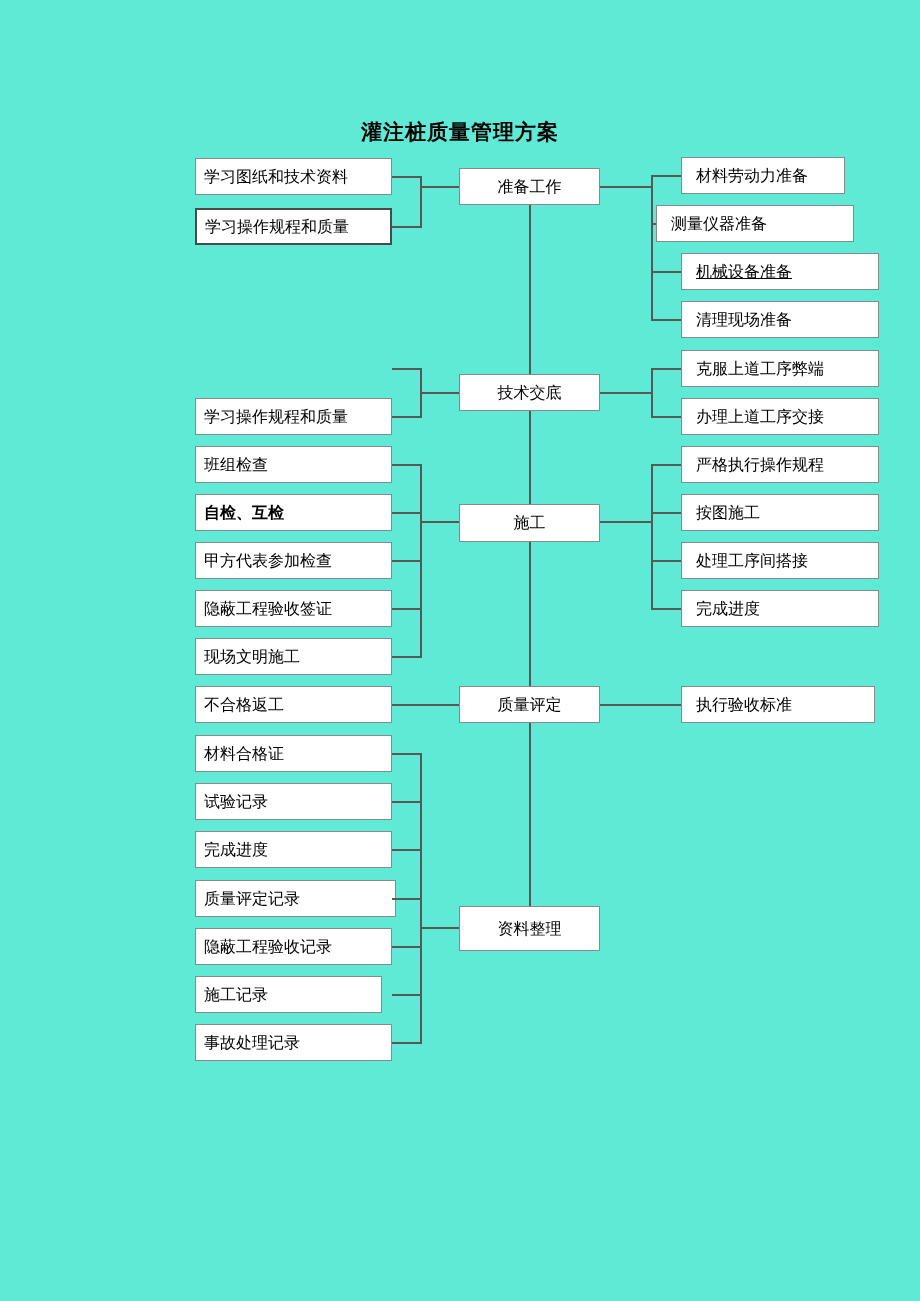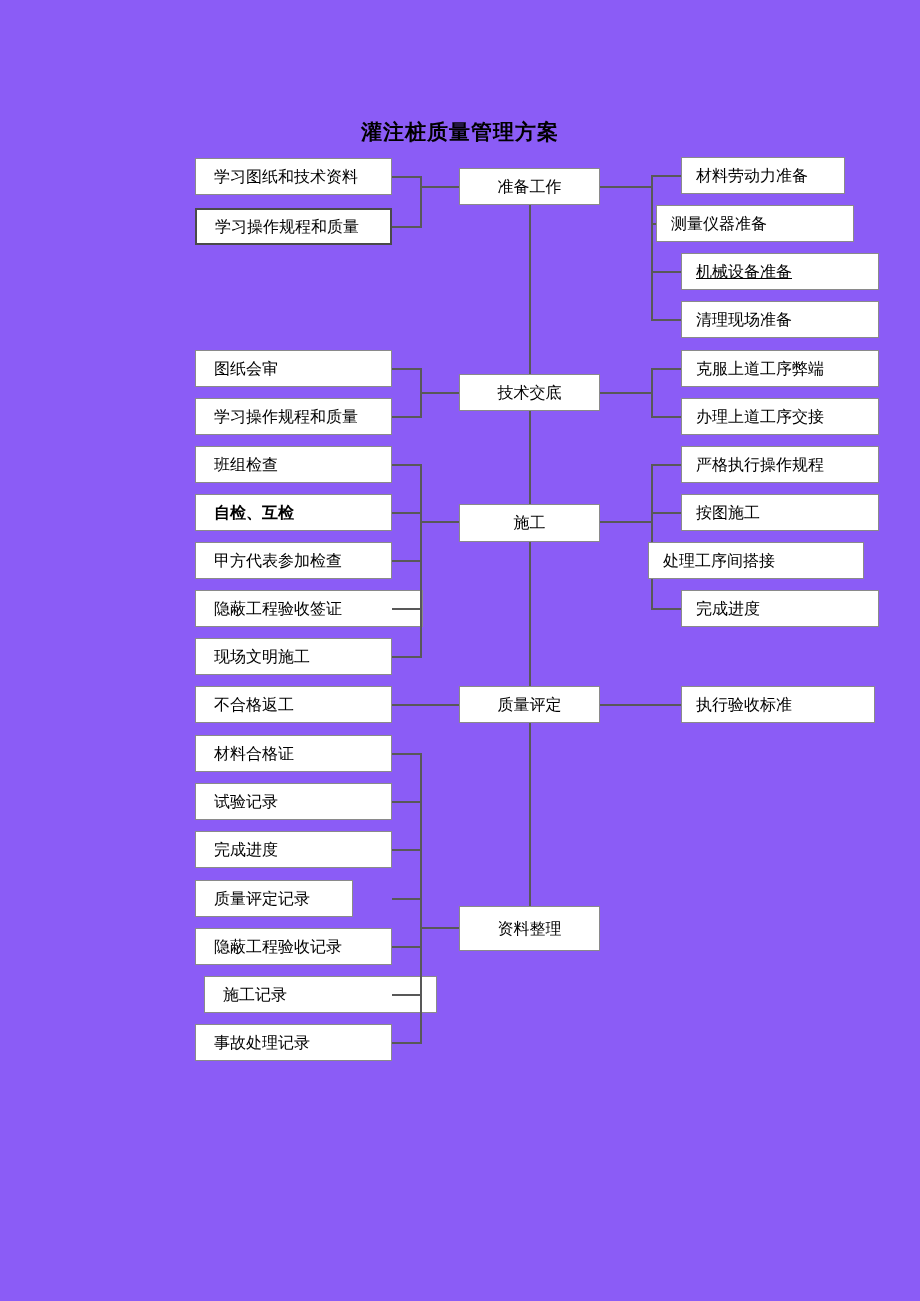--- a/index.html
+++ b/index.html
@@ -7,21 +7,21 @@
     padding: 0;
     background: #ffffff;
   }
   body {
     font-family: "Liberation Serif", "DejaVu Serif", serif;
   }
   #page {
     position: relative;
     width: 920px;
     height: 1301px;
-    background: #8b5cf6;
+    background: #5eead4;
     overflow: hidden;
   }
   #diagram {
     position: absolute;
     left: 0; top: 0;
     width: 920px;
     height: 1301px;
   }
   .title {
     position: absolute;
@@ -43,21 +43,21 @@
     background: #ffffff;
     color: #000000;
     font-family: "Liberation Serif", "DejaVu Serif", serif;
     font-size: 16px;
     line-height: 1;
     display: flex;
     align-items: center;
     white-space: nowrap;
     overflow: hidden;
   }
-  .node.left   { justify-content: flex-start; padding-left: 18px; }
+  .node.left   { justify-content: flex-start; padding-left: 8px; }
   .node.center { justify-content: center; }
   .node.right  { justify-content: flex-start; padding-left: 14px; }
   .node.strong { border: 2px solid #4a4a4a; }
   .conn {
     position: absolute;
     background: #585858;
   }
   .conn.h { height: 2px; }
   .conn.v { width: 2px; }
 </style>
@@ -90,21 +90,20 @@
     <div class="node right" style="left:656px; top:205px; width:198px; height:37px;">测量仪器准备</div>
 
     <div class="conn h" style="left:651px; top:271px; width:30px;"></div>
     <div class="node right" style="left:681px; top:253px; width:198px; height:37px;text-decoration:underline;">机械设备准备</div>
 
     <div class="conn h" style="left:651px; top:319px; width:30px;"></div>
     <div class="node right" style="left:681px; top:301px; width:198px; height:37px;">清理现场准备</div>
 
     <div class="conn v" style="left:529px; top:205px; height:170px;"></div>
 
-    <div class="node left" style="left:195px; top:350px; width:197px; height:37px;">图纸会审</div>
     <div class="node left" style="left:195px; top:398px; width:197px; height:37px;">学习操作规程和质量</div>
 
     <div class="conn h" style="left:392px; top:368px; width:30px;"></div>
     <div class="conn h" style="left:392px; top:416px; width:30px;"></div>
     <div class="conn v" style="left:420px; top:368px; height:50px;"></div>
     <div class="conn h" style="left:420px; top:392px; width:39px;"></div>
 
     <div class="node center" style="left:459px; top:374px; width:141px; height:37px;">技术交底</div>
 
     <div class="conn h" style="left:600px; top:392px; width:53px;"></div>
@@ -114,21 +113,21 @@
     <div class="node right" style="left:681px; top:350px; width:198px; height:37px;">克服上道工序弊端</div>
 
     <div class="conn h" style="left:651px; top:416px; width:30px;"></div>
     <div class="node right" style="left:681px; top:398px; width:198px; height:37px;">办理上道工序交接</div>
 
     <div class="conn v" style="left:529px; top:411px; height:95px;"></div>
 
     <div class="node left" style="left:195px; top:446px; width:197px; height:37px;">班组检查</div>
     <div class="node left" style="left:195px; top:494px; width:197px; height:37px;font-weight:bold;">自检、互检</div>
     <div class="node left" style="left:195px; top:542px; width:197px; height:37px;">甲方代表参加检查</div>
-    <div class="node left" style="left:195px; top:590px; width:228px; height:37px;">隐蔽工程验收签证</div>
+    <div class="node left" style="left:195px; top:590px; width:197px; height:37px;">隐蔽工程验收签证</div>
     <div class="node left" style="left:195px; top:638px; width:197px; height:37px;">现场文明施工</div>
 
     <div class="conn h" style="left:392px; top:464px; width:30px;"></div>
     <div class="conn h" style="left:392px; top:512px; width:30px;"></div>
     <div class="conn h" style="left:392px; top:560px; width:30px;"></div>
     <div class="conn h" style="left:392px; top:608px; width:30px;"></div>
     <div class="conn h" style="left:392px; top:656px; width:30px;"></div>
     <div class="conn v" style="left:420px; top:464px; height:194px;"></div>
     <div class="conn h" style="left:420px; top:521px; width:39px;"></div>
 
@@ -137,43 +136,43 @@
     <div class="conn h" style="left:600px; top:521px; width:53px;"></div>
     <div class="conn v" style="left:651px; top:464px; height:146px;"></div>
 
     <div class="conn h" style="left:651px; top:464px; width:30px;"></div>
     <div class="node right" style="left:681px; top:446px; width:198px; height:37px;">严格执行操作规程</div>
 
     <div class="conn h" style="left:651px; top:512px; width:30px;"></div>
     <div class="node right" style="left:681px; top:494px; width:198px; height:37px;">按图施工</div>
 
     <div class="conn h" style="left:651px; top:560px; width:30px;"></div>
-    <div class="node right" style="left:648px; top:542px; width:216px; height:37px;">处理工序间搭接</div>
+    <div class="node right" style="left:681px; top:542px; width:198px; height:37px;">处理工序间搭接</div>
 
     <div class="conn h" style="left:651px; top:608px; width:30px;"></div>
     <div class="node right" style="left:681px; top:590px; width:198px; height:37px;">完成进度</div>
 
     <div class="conn v" style="left:529px; top:542px; height:145px;"></div>
 
     <div class="node left" style="left:195px; top:686px; width:197px; height:37px;">不合格返工</div>
     <div class="conn h" style="left:392px; top:704px; width:67px;"></div>
 
     <div class="node center" style="left:459px; top:686px; width:141px; height:37px;">质量评定</div>
 
     <div class="conn h" style="left:600px; top:704px; width:81px;"></div>
     <div class="node right" style="left:681px; top:686px; width:194px; height:37px;">执行验收标准</div>
 
     <div class="conn v" style="left:529px; top:723px; height:183px;"></div>
 
     <div class="node left" style="left:195px; top:735px; width:197px; height:37px;">材料合格证</div>
     <div class="node left" style="left:195px; top:783px; width:197px; height:37px;">试验记录</div>
     <div class="node left" style="left:195px; top:831px; width:197px; height:37px;">完成进度</div>
-    <div class="node left" style="left:195px; top:880px; width:158px; height:37px;">质量评定记录</div>
+    <div class="node left" style="left:195px; top:880px; width:201px; height:37px;">质量评定记录</div>
     <div class="node left" style="left:195px; top:928px; width:197px; height:37px;">隐蔽工程验收记录</div>
-    <div class="node left" style="left:204px; top:976px; width:233px; height:37px;">施工记录</div>
+    <div class="node left" style="left:195px; top:976px; width:187px; height:37px;">施工记录</div>
     <div class="node left" style="left:195px; top:1024px; width:197px; height:37px;">事故处理记录</div>
 
     <div class="conn h" style="left:392px; top:753px; width:30px;"></div>
     <div class="conn h" style="left:392px; top:801px; width:30px;"></div>
     <div class="conn h" style="left:392px; top:849px; width:30px;"></div>
     <div class="conn h" style="left:392px; top:898px; width:30px;"></div>
     <div class="conn h" style="left:392px; top:946px; width:30px;"></div>
     <div class="conn h" style="left:392px; top:994px; width:30px;"></div>
     <div class="conn h" style="left:392px; top:1042px; width:30px;"></div>
     <div class="conn v" style="left:420px; top:753px; height:291px;"></div>

